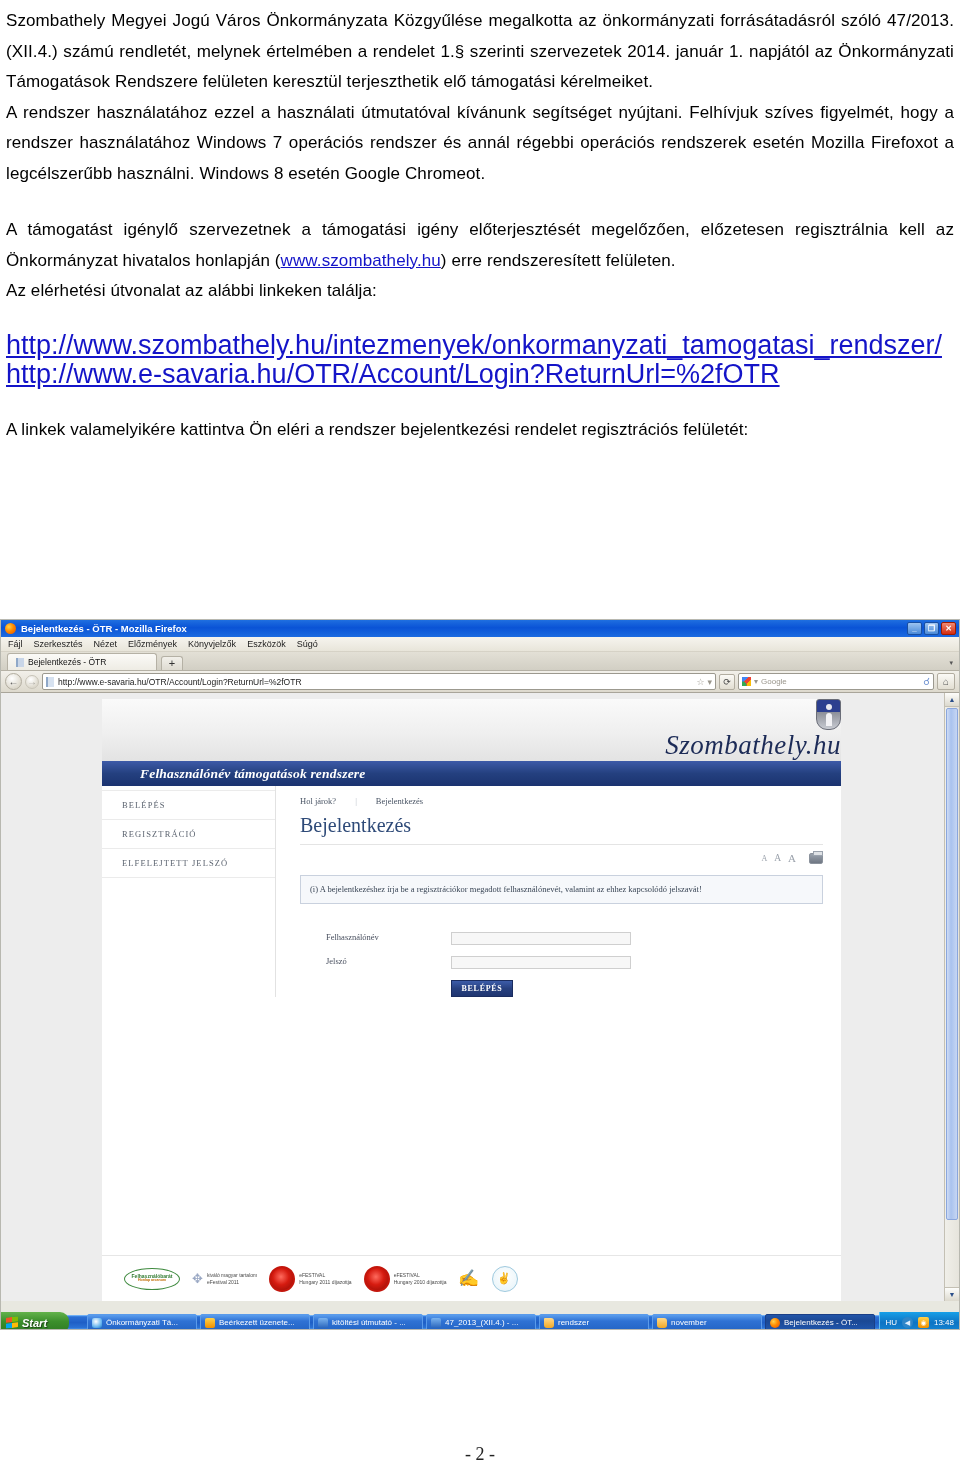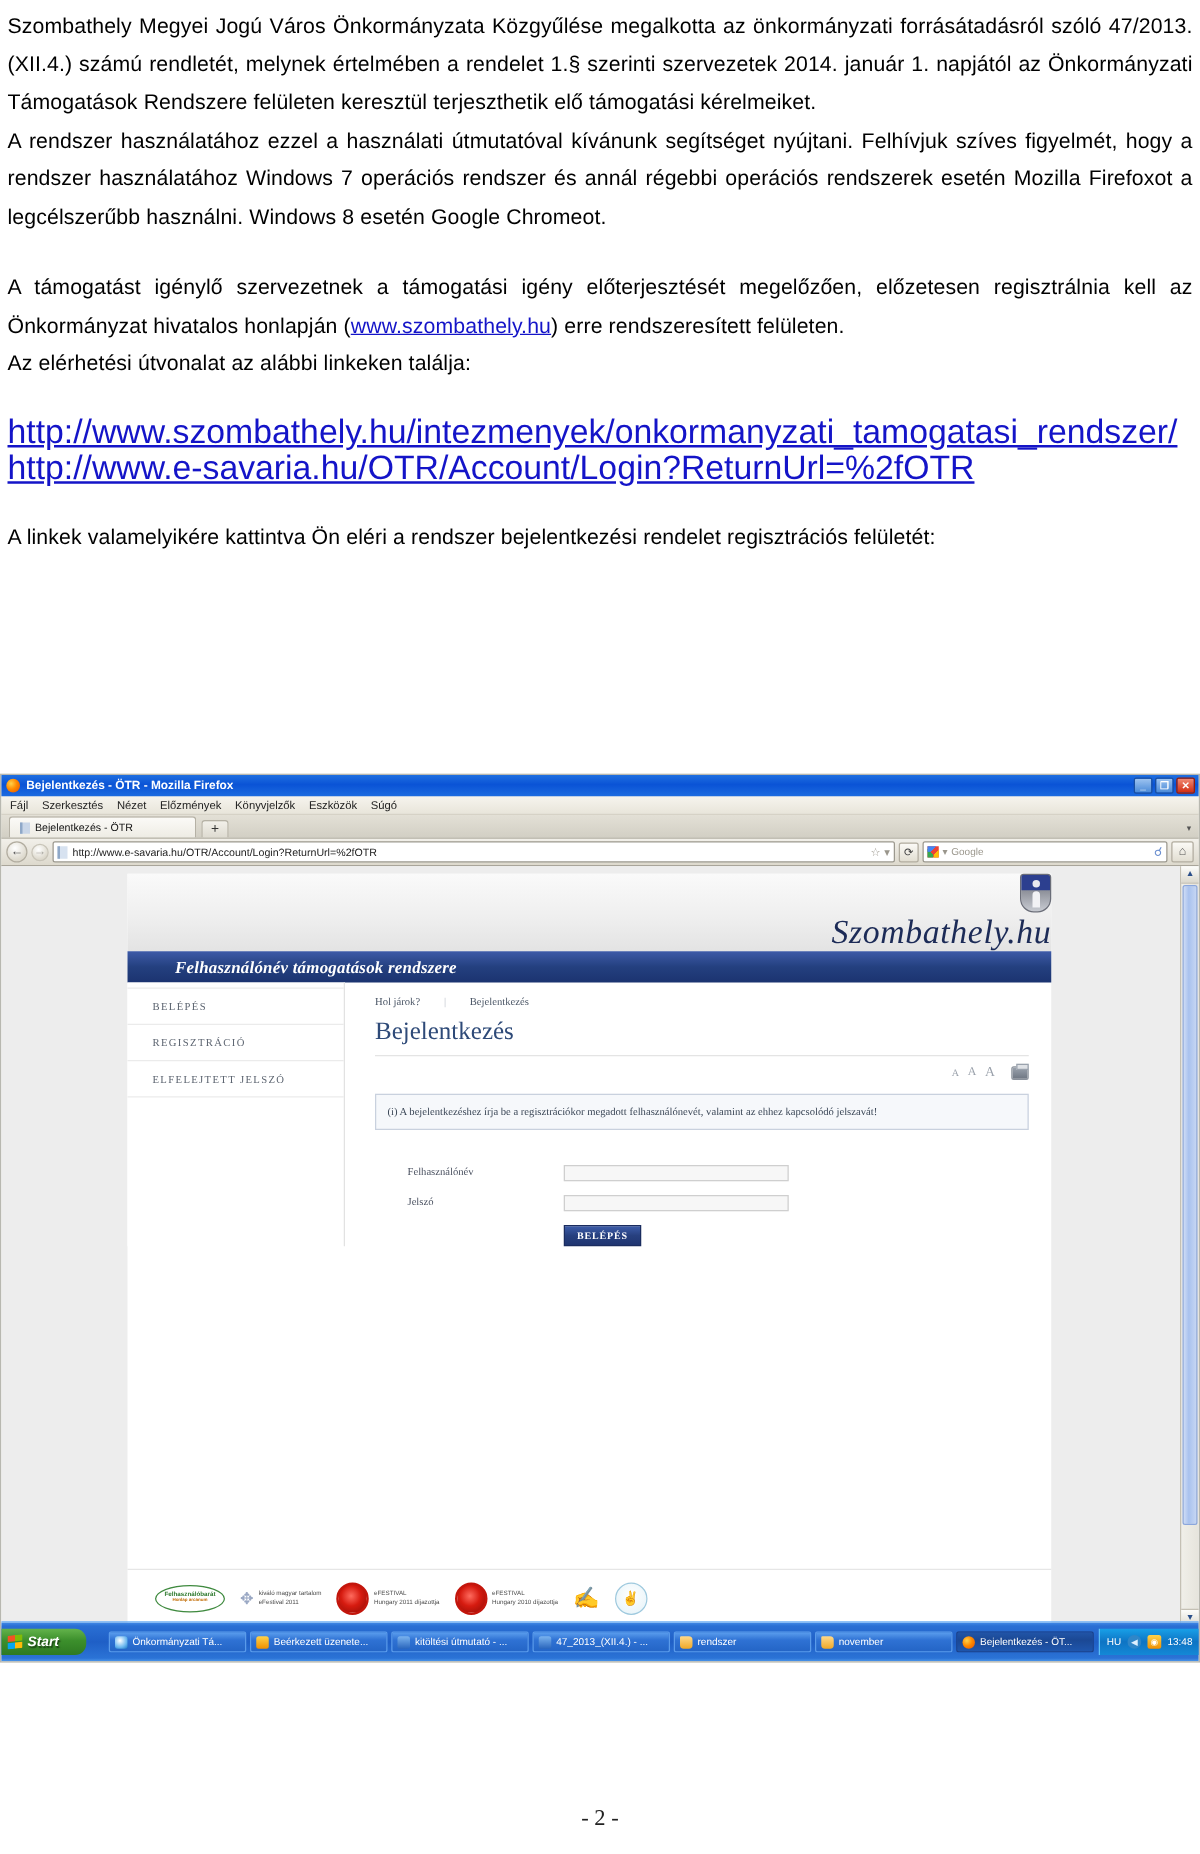--- a/index.html
+++ b/index.html
@@ -294,21 +294,21 @@
   }
   .blue-hand{font-size:17px;color:#2f9fd6;line-height:1;}
   .round-badge{
     width:26px;height:26px;border-radius:50%;border:1px solid #9ec9de;
     background:radial-gradient(circle at 50% 40%,#ffffff,#e4f2f8);
     display:flex;align-items:center;justify-content:center;font-size:11px;color:#2f88b5;
   }
 
   
   .taskbar{
-    position:absolute;left:0;right:0;bottom:0;height:32px;
+    position:absolute;left:0;right:0;bottom:0;height:14px;
     background:linear-gradient(180deg,#4189e6 0%,#2a6fd4 9%,#1f5fc6 50%,#2b73d6 92%,#4a95ea 100%);
     display:flex;align-items:center;border-top:1px solid #6fb0f5;
   }
   .startbtn{
     width:68px;height:21px;flex:none;
     background:linear-gradient(180deg,#63b34b 0%,#3c8f2c 45%,#2e7a22 100%);
     border-radius:0 9px 9px 0;
     display:flex;align-items:center;gap:4px;padding-left:5px;
     color:#fff;font-style:italic;font-weight:bold;font-size:11px;
     text-shadow:1px 1px 1px rgba(0,0,0,.5);

